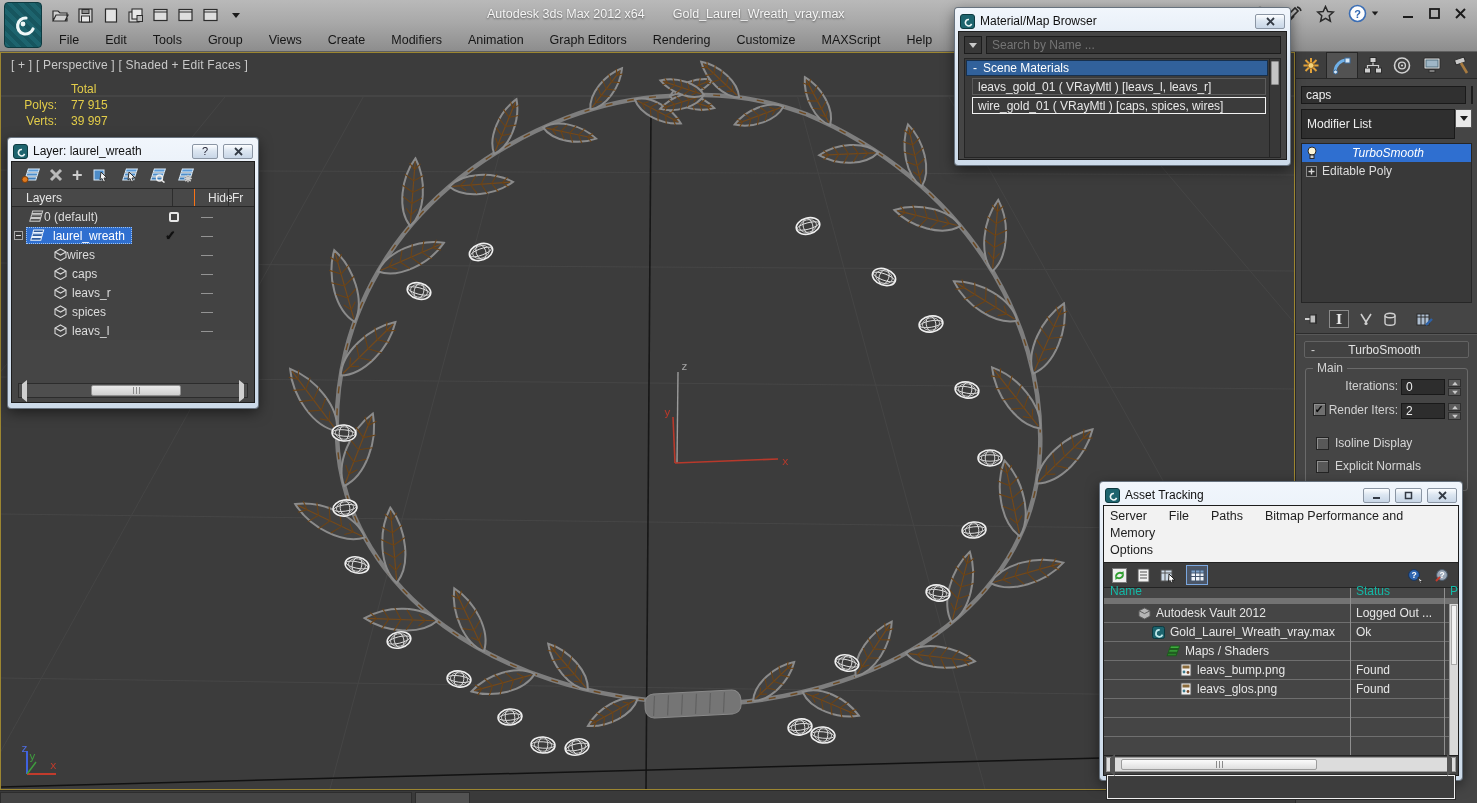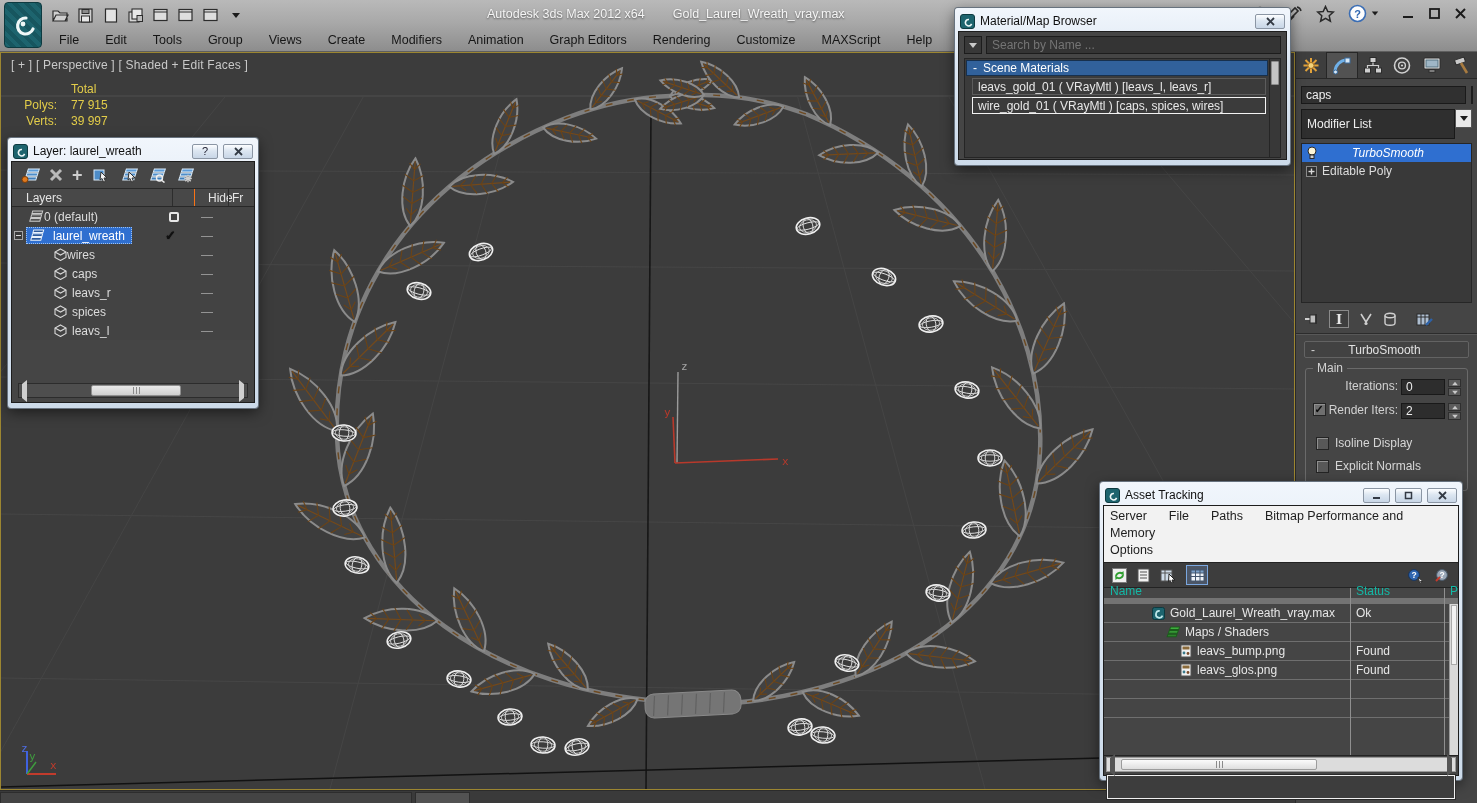--- a/index.html
+++ b/index.html
@@ -1468,20 +1468,29 @@
             </svg>
         </span>
       </div>
       <div class="attable">
         <div class="athead">
           <span style="padding-left:6px;flex:1;">Name</span>
           <span style="position:absolute;left:252px;margin-top:36px;">Status</span>
           <span style="position:absolute;left:346px;">P</span>
         </div>
         <div class="atrow">
+          <span style="width:34px;"></span>
+          <svg width="13" height="13" viewBox="0 0 13 13">
+              <polygon points="6.5,1 12,3.8 12,9.2 6.5,12 1,9.2 1,3.8" fill="#b5b5b5" stroke="#5e5e5e"></polygon>
+              <polyline points="1,3.8 6.5,6.6 12,3.8 M6.5,6.6 6.5,12" fill="none" stroke="#5e5e5e"></polyline>
+            </svg>
+          <span style="margin-left:5px;">Autodesk Vault 2012</span>
+          <span class="st">Logged Out ...</span>
+        </div>
+        <div class="atrow">
           <span style="width:48px;"></span>
           <svg width="13" height="13" viewBox="0 0 13 13">
               <rect x="0.5" y="0.5" width="12" height="12" rx="2" fill="#1d646e" stroke="#0d3a40"></rect>
               <path d="M9,4 a3.4,3.4 0 1 0 2.7,4.6" fill="none" stroke="#bfe9ea" stroke-width="1.7" transform="translate(-1.2,0)"></path>
             </svg>
           <span style="margin-left:5px;">Gold_Laurel_Wreath_vray.max</span>
           <span class="st">Ok</span>
         </div>
         <div class="atrow">
           <span style="width:62px;"></span>

